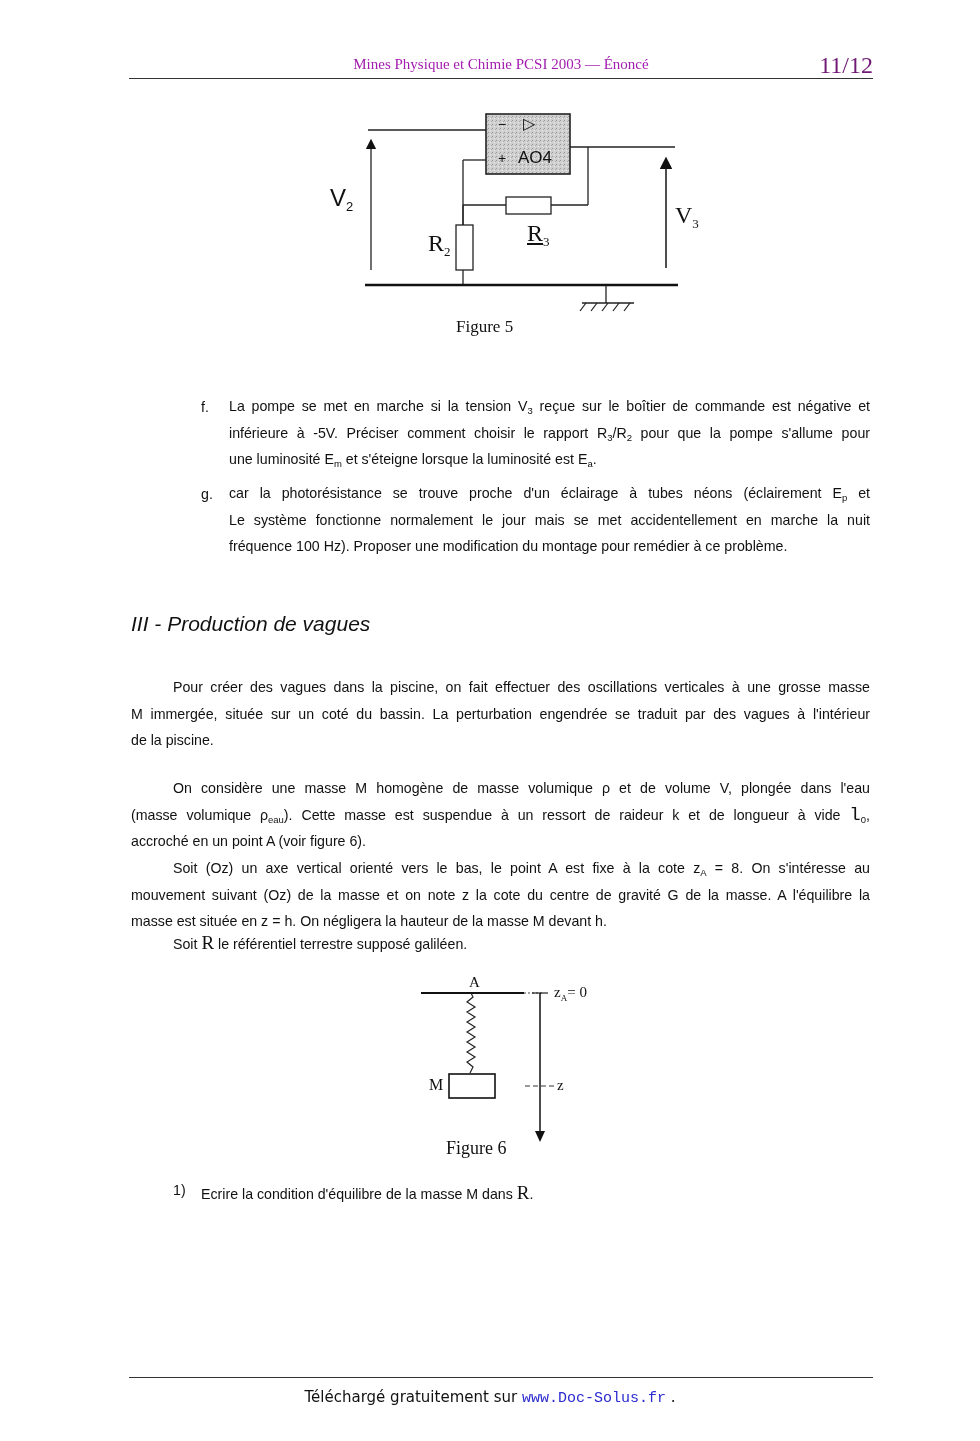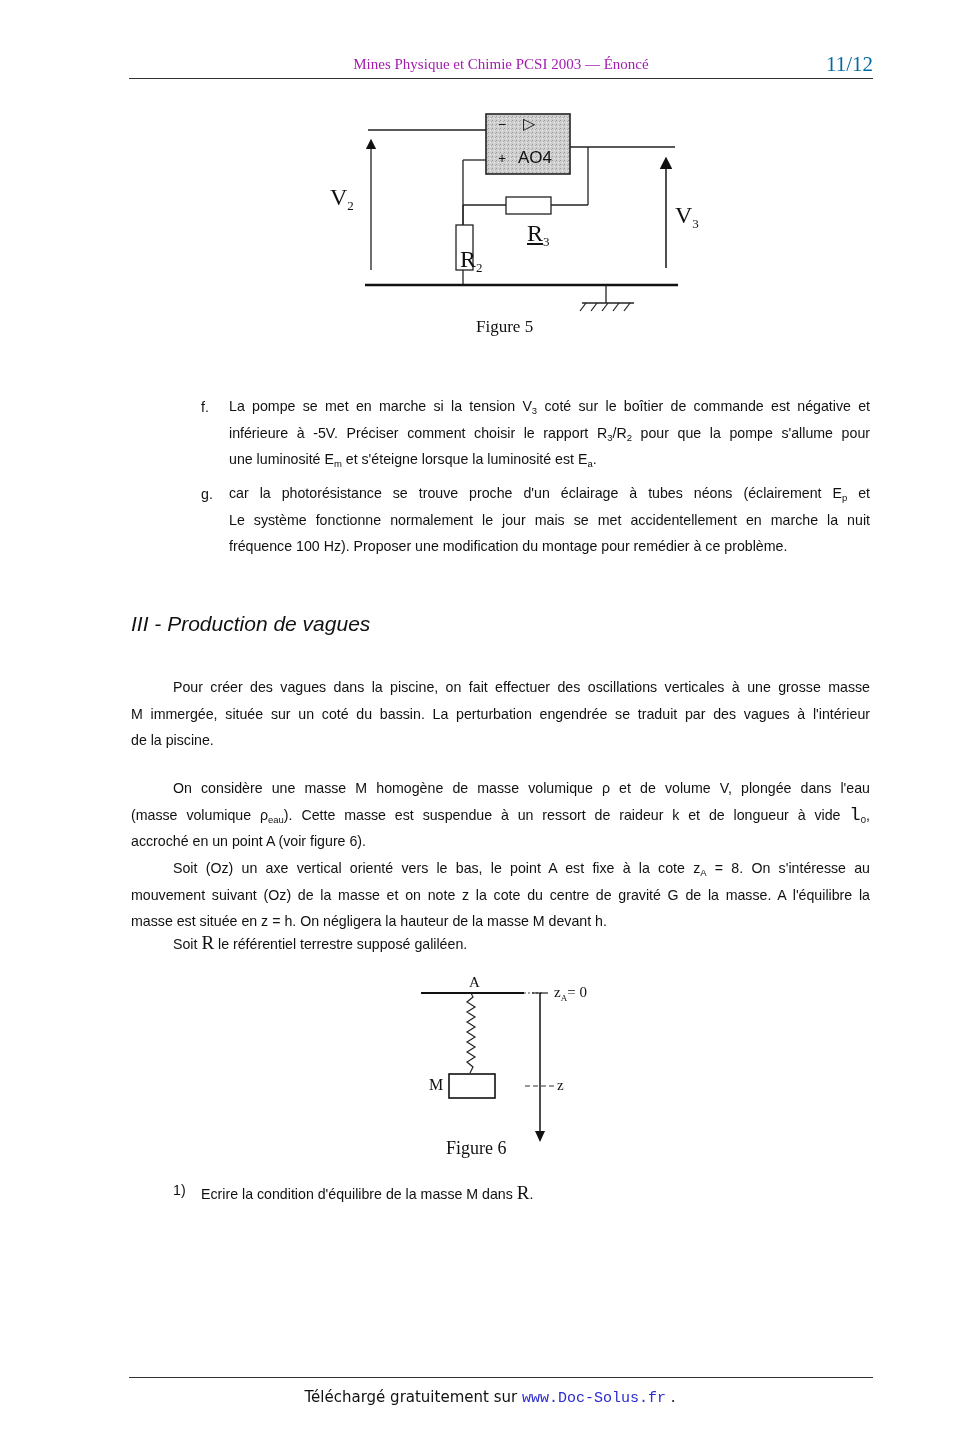--- a/index.html
+++ b/index.html
@@ -1,20 +1,20 @@
 <!DOCTYPE html>
 <html><head>
 <meta charset="utf-8">
 <style>
   html, body { margin: 0; padding: 0; background: #ffffff; }
   body { width: 980px; height: 1441px; position: relative; overflow: hidden; color: #111; }
 
   .header { position: absolute; left: 129px; top: 52px; width: 744px; height: 26px; border-bottom: 1.5px solid #333; }
   .header-title { position: absolute; left: 0; right: 0; top: 4px; text-align: center; font-family: "Liberation Serif", serif; font-size: 15px; color: #a21caf; }
-  .header-page { position: absolute; right: 0; top: 0px; font-family: "Liberation Serif", serif; font-size: 21px; color: #0369a1; }
+  .header-page { position: absolute; right: 0; top: 0px; font-family: "Liberation Serif", serif; font-size: 24px; color: #701a75; }
 
   .fig { position: absolute; }
   .fig svg { display: block; }
 
   .p { position: absolute; font-family: "Liberation Sans", sans-serif; font-size: 14.2px; line-height: 26.5px; color: #111; text-align: justify; }
   .p .ln { display: block; text-align-last: justify; white-space: nowrap; }
   .p .ln.last { text-align-last: left; }
   .item-label { position: absolute; font-family: "Liberation Sans", sans-serif; font-size: 14.2px; color: #111; }
   sub { font-size: 9.5px; vertical-align: -3px; line-height: 0; }
   .calR { font-family: "Liberation Serif", serif; font-size: 19px; }
@@ -77,30 +77,30 @@
 
     <line x1="51" y1="170" x2="51" y2="44" stroke="#222" stroke-width="1.3" marker-end="url(#arr)"></line>
 
     <line x1="346" y1="168" x2="346" y2="63" stroke="#222" stroke-width="1.6" marker-end="url(#arr)"></line>
   </svg>
 
   <span style="position:absolute;left:178px;top:16px;font-family:'Liberation Sans',sans-serif;font-size:14px;">−</span>
   <span style="position:absolute;left:203px;top:14px;font-family:'DejaVu Sans',sans-serif;font-size:16px;">▷</span>
   <span style="position:absolute;left:178px;top:50px;font-family:'Liberation Sans',sans-serif;font-size:14px;">+</span>
   <span style="position:absolute;left:198px;top:48px;font-family:'Liberation Sans',sans-serif;font-size:17px;">AO4</span>
-  <span style="position:absolute;left:10px;top:84px;font-family:Liberation Serif, serif;font-size:24px;"><span>V</span><sub style="font-size:13px;vertical-align:-5px;">2</sub></span>
+  <span style="position:absolute;left:10px;top:84px;font-family:Liberation Sans, sans-serif;font-size:24px;"><span>V</span><sub style="font-size:13px;vertical-align:-5px;">2</sub></span>
   <span style="position:absolute;left:355px;top:102px;font-family:'Liberation Serif',serif;font-size:24px;"><span>V</span><sub style="font-size:13px;vertical-align:-5px;">3</sub></span>
-  <span style="position:absolute;left:108px;top:146px;font-family:'Liberation Serif',serif;font-size:24px;margin-left:32px;"><span>R</span><sub style="font-size:13px;vertical-align:-5px;">2</sub></span>
+  <span style="position:absolute;left:108px;top:130px;font-family:'Liberation Serif',serif;font-size:24px;"><span>R</span><sub style="font-size:13px;vertical-align:-5px;">2</sub></span>
   <span style="position:absolute;left:207px;top:120px;font-family:'Liberation Serif',serif;font-size:24px;text-decoration:underline;"><span>R</span><sub style="font-size:13px;vertical-align:-5px;">3</sub></span>
-  <span style="position:absolute;left:156px;top:217px;font-family:'Liberation Serif',serif;font-size:17px;">Figure 5</span>
+  <span style="position:absolute;left:136px;top:217px;font-family:'Liberation Serif',serif;font-size:17px;">Figure 5</span>
 </div>
 
 <div class="item-label" style="left:201px; top:399px;">f.</div>
 <div class="p" style="left:229px; top:393px; width:641px;">
-  <span class="ln"><span>La pompe se met en marche si la tension V</span><sub>3</sub><span> coté sur le boîtier de commande est négative et</span></span>
+  <span class="ln"><span>La pompe se met en marche si la tension V</span><sub>3</sub><span> reçue sur le boîtier de commande est négative et</span></span>
   <span class="ln"><span>inférieure à -5V. Préciser comment choisir le rapport R</span><sub>3</sub><span>/R</span><sub>2</sub><span> pour que la pompe s'allume pour</span></span>
   <span class="ln last"><span>une luminosité E</span><sub>m</sub><span> et s'éteigne lorsque la luminosité est E</span><sub>a</sub><span>.</span></span>
 </div>
 
 <div class="item-label" style="left:201px; top:486px;">g.</div>
 <div class="p" style="left:229px; top:480px; width:641px;">
   <span class="ln"><span>car la photorésistance se trouve proche d'un éclairage à tubes néons (éclairement E</span><sub>p</sub><span> et</span></span>
   <span class="ln">Le système fonctionne normalement le jour mais se met accidentellement en marche la nuit</span>
   <span class="ln last">fréquence 100 Hz). Proposer une modification du montage pour remédier à ce problème.</span>
 </div>

